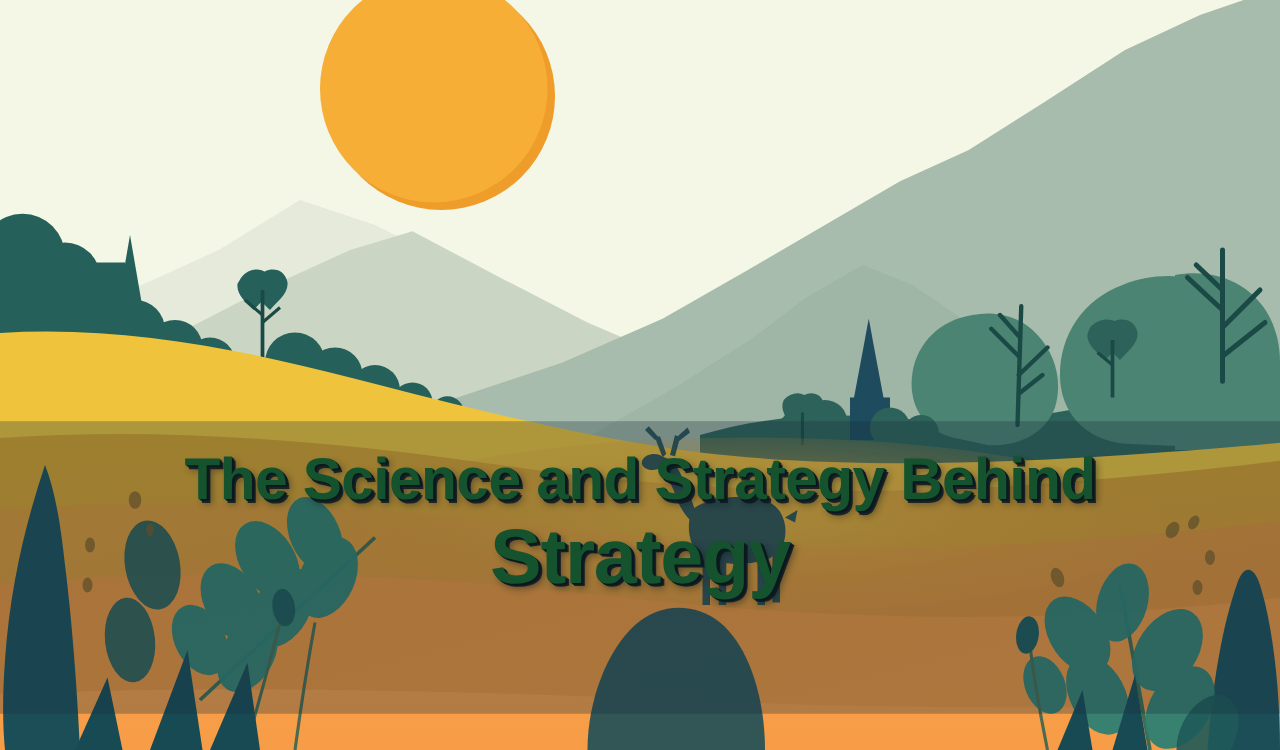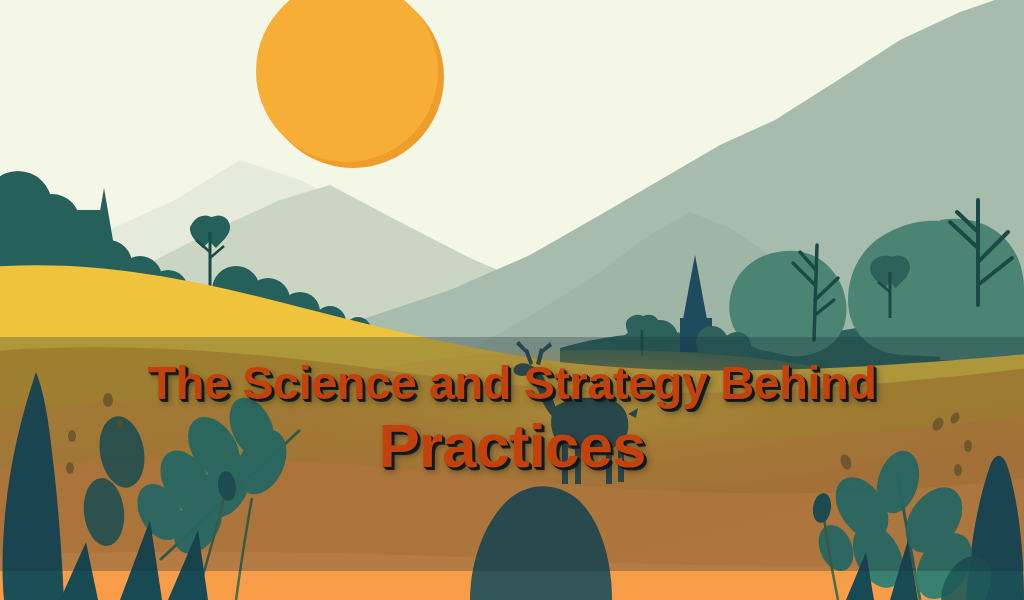--- a/index.html
+++ b/index.html
@@ -31,21 +31,21 @@
     height: 234px;
     background: rgba(22, 46, 58, 0.30);
     display: flex;
     flex-direction: column;
     align-items: center;
     justify-content: flex-start;
     box-sizing: border-box;
     padding-top: 22px;
   }
   .title-line {
-    color: #c2410c;
+    color: #14532d;
     font-weight: 700;
     letter-spacing: -0.5px;
     white-space: nowrap;
     text-shadow:
        3px 3px 0 rgba(10,24,32,0.85),
        2px 2px 0 rgba(10,24,32,0.85),
        1px 1px 0 rgba(10,24,32,0.85),
        4px 4px 6px rgba(10,24,32,0.45);
     line-height: 1.02;
   }
@@ -316,16 +316,16 @@
       </g>
 
       <path fill="#1C4E58" opacity="0.9" d="M 470,600 C 470,560 486,520 508,500 C 528,482 556,482 576,498
                C 598,516 612,556 612,600 Z"></path>
 
     </g>
   </svg>
 
   <div id="title-band">
     <div class="title-line l1">The Science and Strategy Behind</div>
-    <div class="title-line l3">Practices</div>
+    <div class="title-line l3">Strategy</div>
   </div>
 
 </div>
 
 </body></html>

